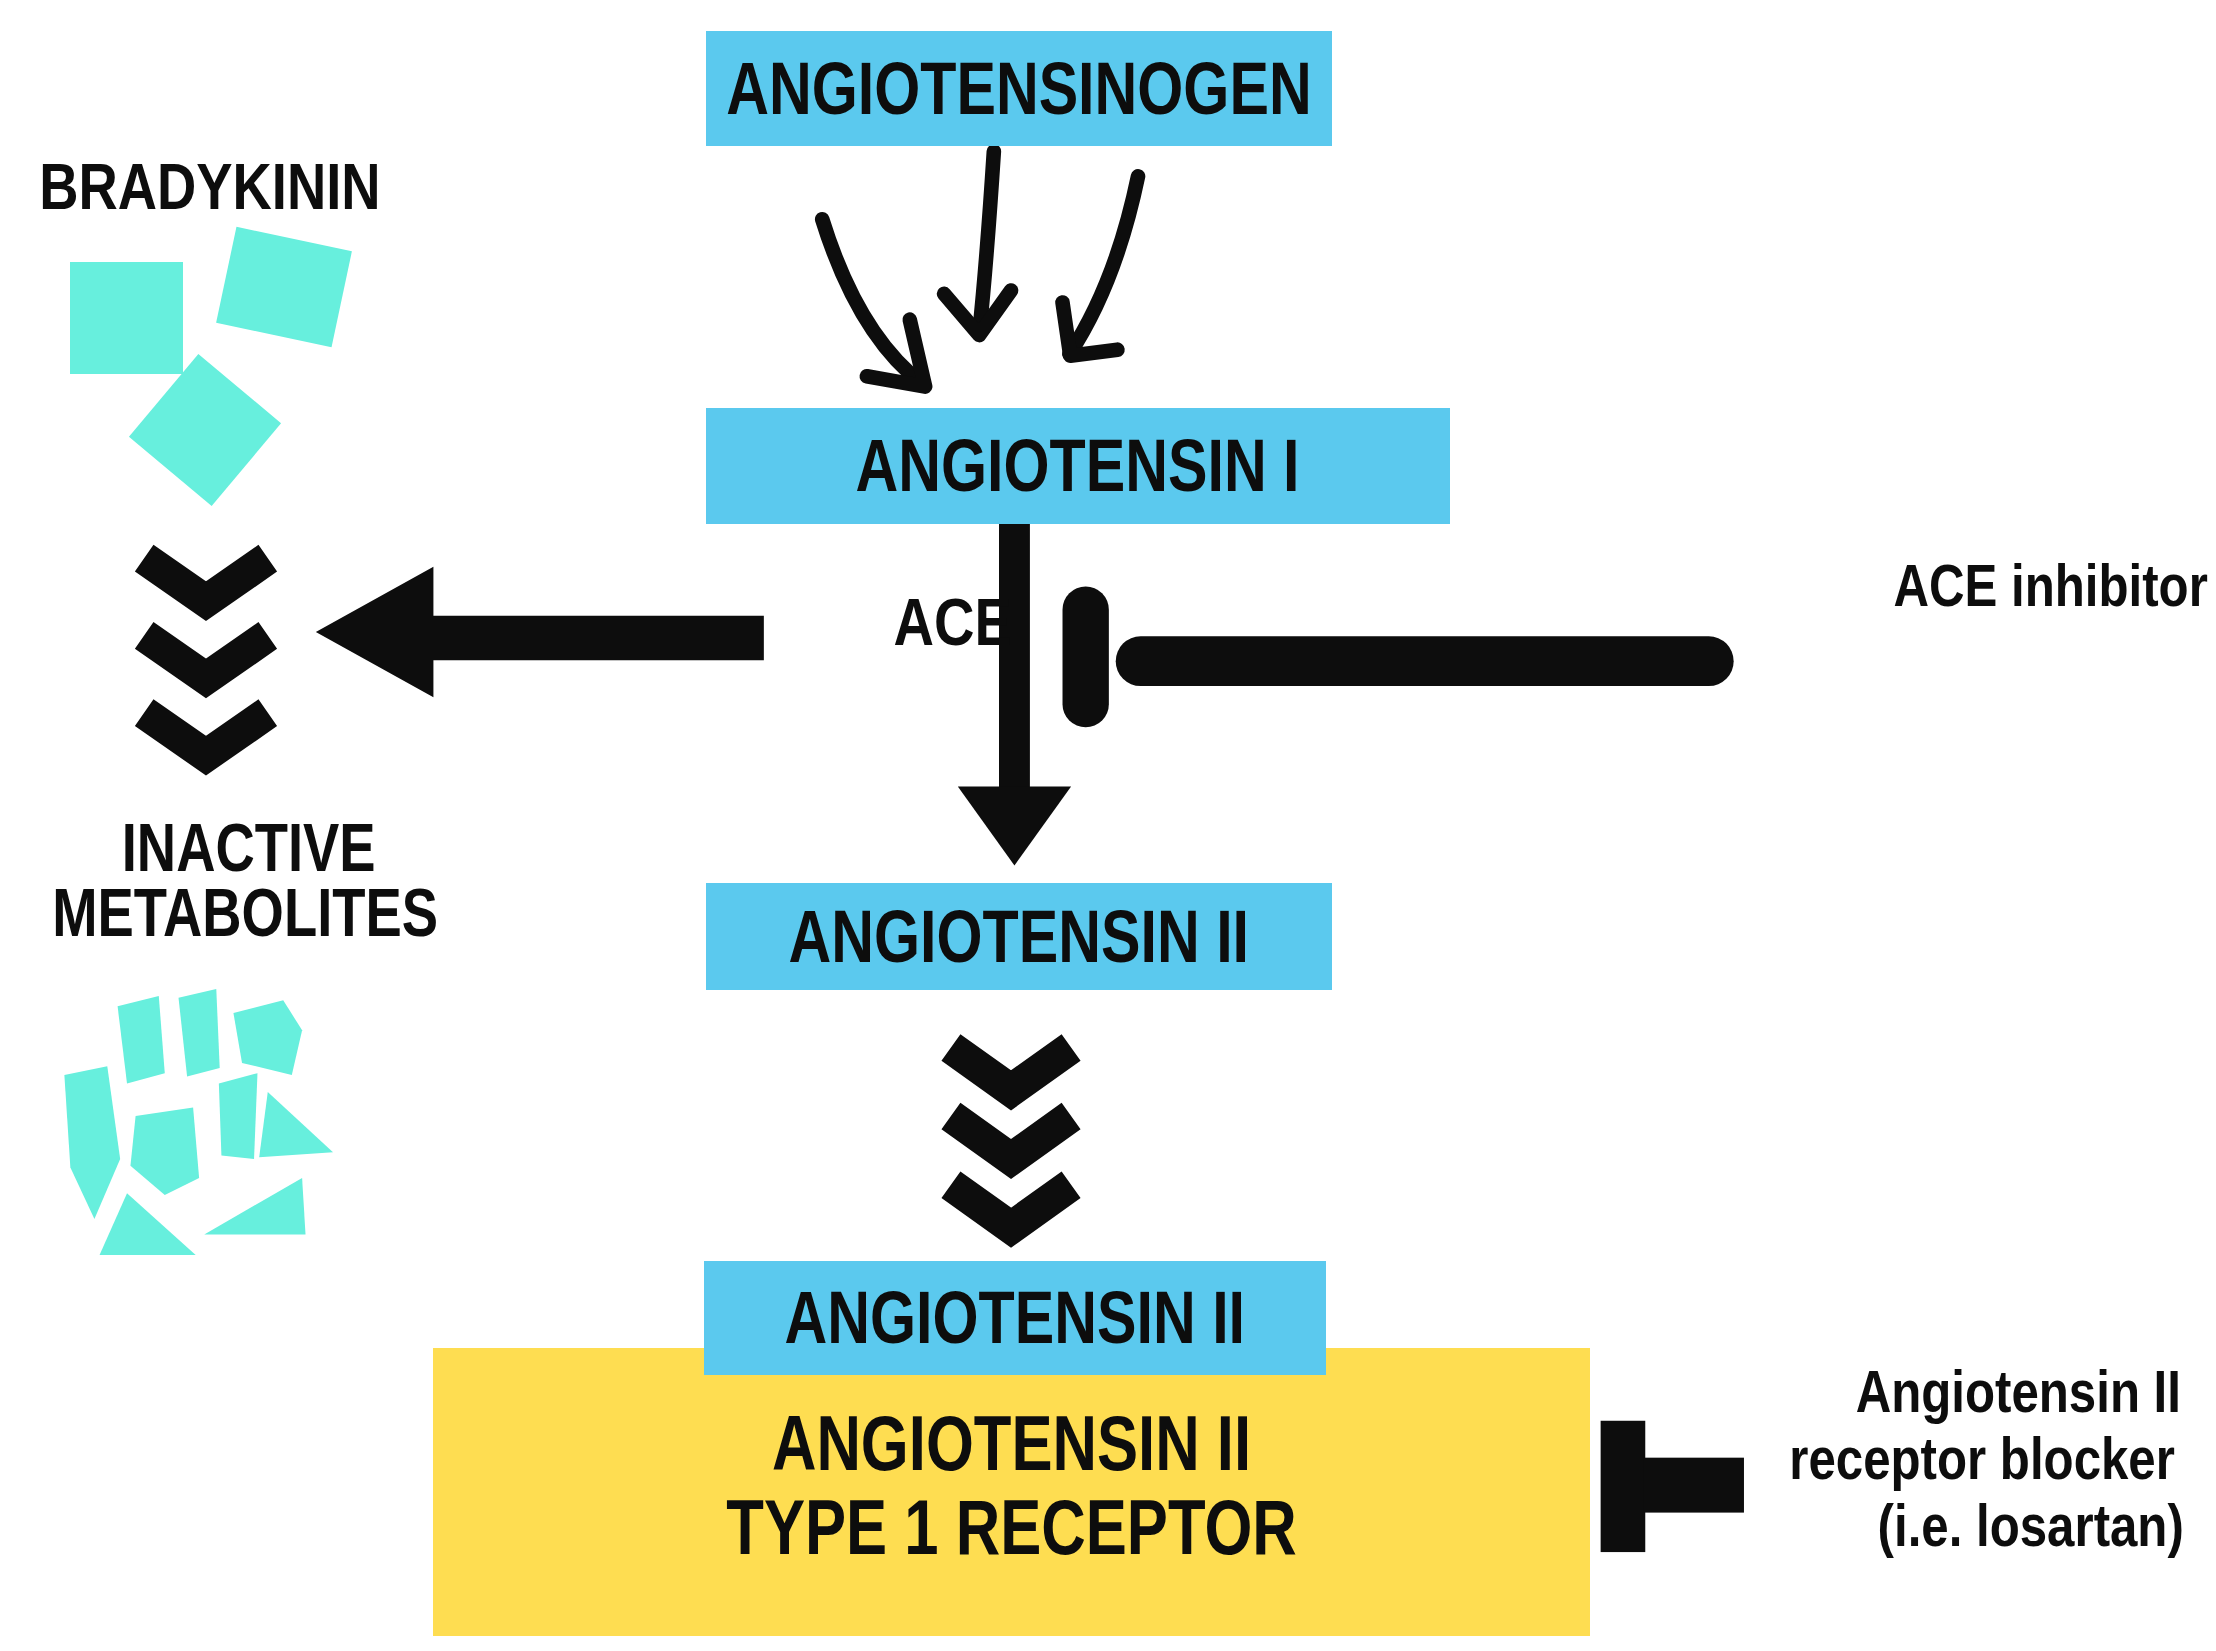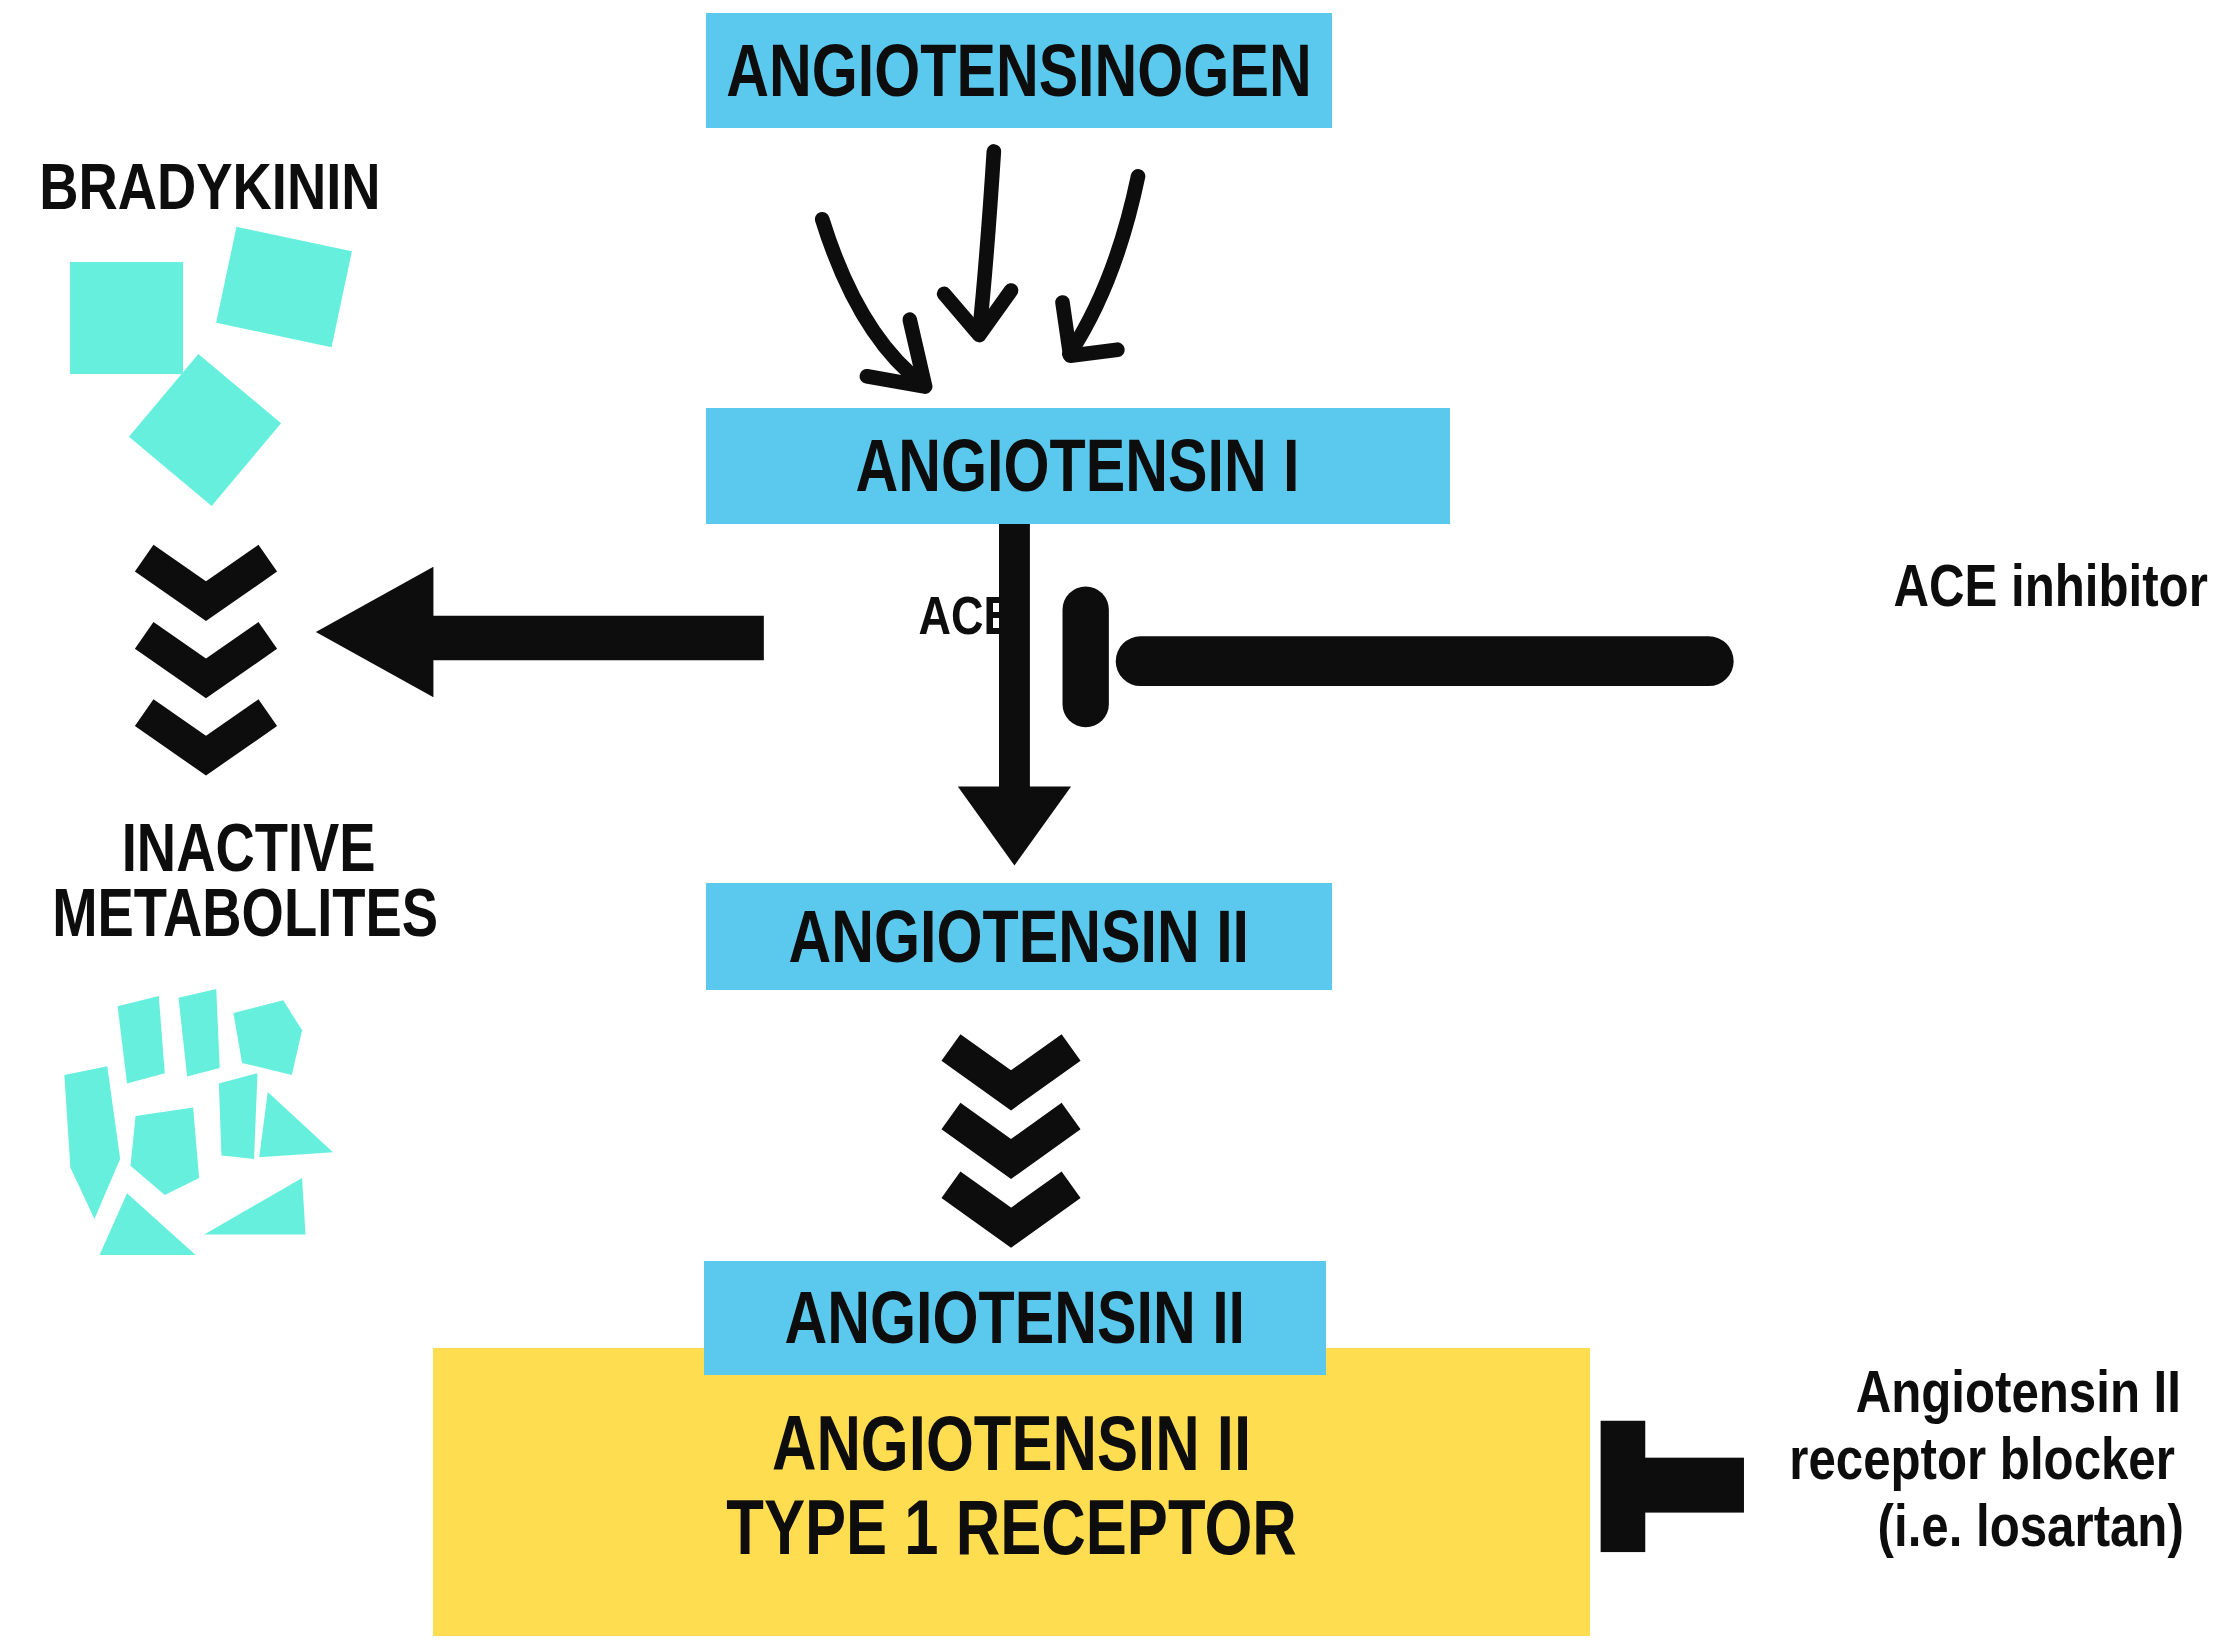--- a/index.html
+++ b/index.html
@@ -41,21 +41,21 @@
     text-align:center;font-size:77px;line-height:84px;
   }
   .node4{z-index:2;}
   .sq{position:absolute;background:var(--molecule-teal);}
   svg{position:absolute;left:0;top:0;}
   .ink-stroke{stroke:var(--ink);fill:none;}
   .ink-fill{fill:var(--ink);stroke:none;}
   .teal-fill{fill:var(--molecule-teal);stroke:none;}
   .bradykinin-label{left:8.6px;top:155px;width:395px;font-size:64px;line-height:1;}
   .inactive-label{left:4px;top:815px;width:403px;font-size:68px;line-height:65px;}
-  .ace-label{left:764px;top:589px;width:258px;font-size:53px;line-height:1;}
+  .ace-label{left:764px;top:589px;width:258px;font-size:66px;line-height:1;}
   .acei-label{left:1760px;top:551px;width:482px;font-size:60px;line-height:70px;}
   .arb-label{left:1743px;top:1358px;width:474px;font-size:60px;line-height:67px;}
 </style>
 </head>
 <body>
 
 <div class="canvas">
 
   <svg class="layer" width="2216" height="1652" viewBox="0 0 2582 1924">
 
@@ -109,21 +109,21 @@
     <g>
       <rect class="ink-fill" x="1865" y="1655" width="52" height="153"></rect>
       <rect class="ink-fill" x="1915" y="1698" width="117" height="64"></rect>
     </g>
   </svg>
 
   <div class="sq" style="left:70px;top:262px;width:113px;height:112px;"></div>
   <div class="sq" style="left:225px;top:238px;width:118px;height:98px;transform:rotate(12deg);"></div>
   <div class="sq" style="left:151px;top:376px;width:108px;height:108px;transform:rotate(40deg);"></div>
 
-  <div class="node" style="left:706px;top:13px;width:626px;height:115px;">
+  <div class="node" style="left:706px;top:31px;width:626px;height:115px;">
     <span class="node-label cond">ANGIOTENSINOGEN</span>
   </div>
 
   <div class="node" style="left:706px;top:408px;width:744px;height:116px;">
     <span class="node-label cond">ANGIOTENSIN I</span>
   </div>
 
   <div class="node" style="left:706px;top:883px;width:626px;height:107px;">
     <span class="node-label cond">ANGIOTENSIN II</span>
   </div>

